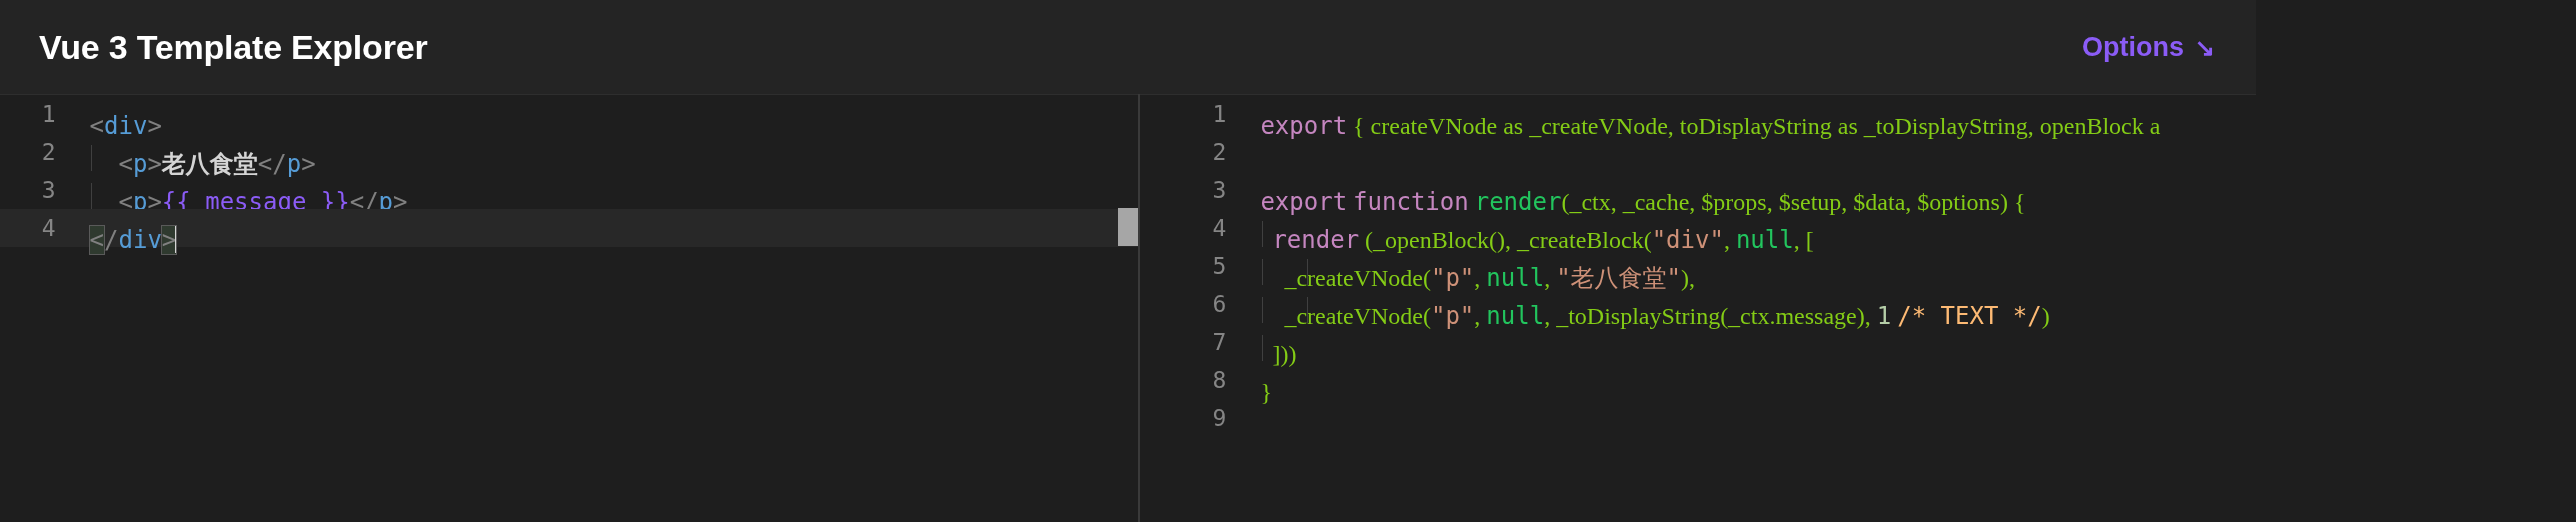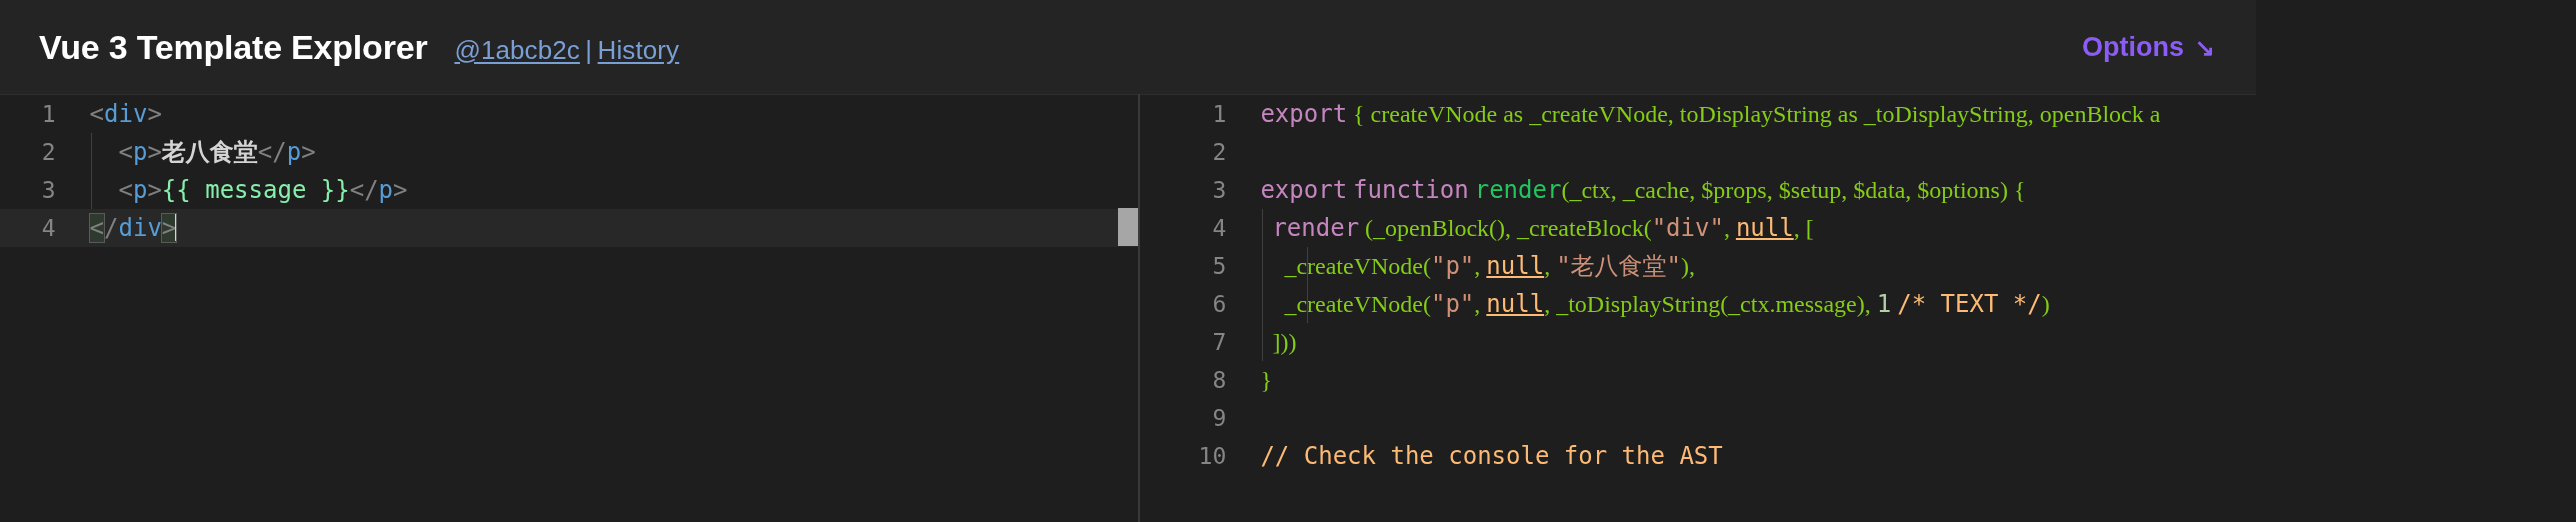--- a/index.html
+++ b/index.html
@@ -157,20 +157,21 @@
 
   .pane-source .gutter { width: 86px; padding-right: 30.5px; }
   .pane-output .gutter { width: 117px; padding-right: 30.5px; }
 
   .code-text {
     flex: 1 1 auto;
     line-height: 38px;
     color: #d4d4d4;
     position: relative;
     padding-left: 3.6px;
+    margin-top: 12px;
   }
 
   
   .code-text.guide1::before {
     content: "";
     position: absolute;
     left: 5.4px;
     top: 0;
     bottom: 0;
     width: 0.9px;
@@ -183,27 +184,27 @@
     top: 0;
     bottom: 0;
     width: 0.9px;
     background: #404040;
   }
 
   
   .t-punct   { color: #808080; }
   .t-tag     { color: #569cd6; }
   .t-text    { color: #d4d4d4; font-weight: bold; }
-  .t-mustache{ color: #86efac; }
+  .t-mustache{ color: #8b5cf6; }
   .t-kw      { color: #c586c0; }
   .t-fn      { color: #22c55e; }
   .t-str     { color: #ce9178; }
   .t-num     { color: #b5cea8; }
   .t-gray-comment { color: #fdba74; }
-  .t-const   { color: #fdba74; text-decoration: underline; }
+  .t-const   { color: #22c55e; }
   .t-plain   { color: #84cc16; font-family: Liberation Serif, serif; }
 
   
   .bracket-match {
     outline: 0.9px solid #5a5a5a;
     background: #2f3a2f;
   }
 
   
   .caret {
@@ -226,21 +227,20 @@
   }
 </style>
 </head>
 <body>
 
 <div id="app">
 
   <div class="header">
     <div class="header-left">
       <span class="app-title">Vue 3 Template Explorer</span>
-      <span class="header-links"><a href="#">@1abcb2c</a><span class="link-sep">|</span><a href="#">History</a></span>
     </div>
     <div class="header-right">
       <span>Options</span>
       <span class="options-arrow">↘</span>
     </div>
   </div>
 
   <div class="editors">
 
     <div class="pane pane-source">
@@ -313,23 +313,19 @@
         <div class="code-line">
           <span class="gutter">8</span>
           <span class="code-text"><span class="t-plain">}</span></span>
         </div>
 
         <div class="code-line">
           <span class="gutter">9</span>
           <span class="code-text"></span>
         </div>
 
-        <div class="code-line">
-          <span class="gutter">10</span>
-          <span class="code-text"><span class="t-gray-comment">// Check the console for the AST</span></span>
-        </div>
 
       </div>
     </div>
 
   </div>
 </div>
 
 
 </body></html>

